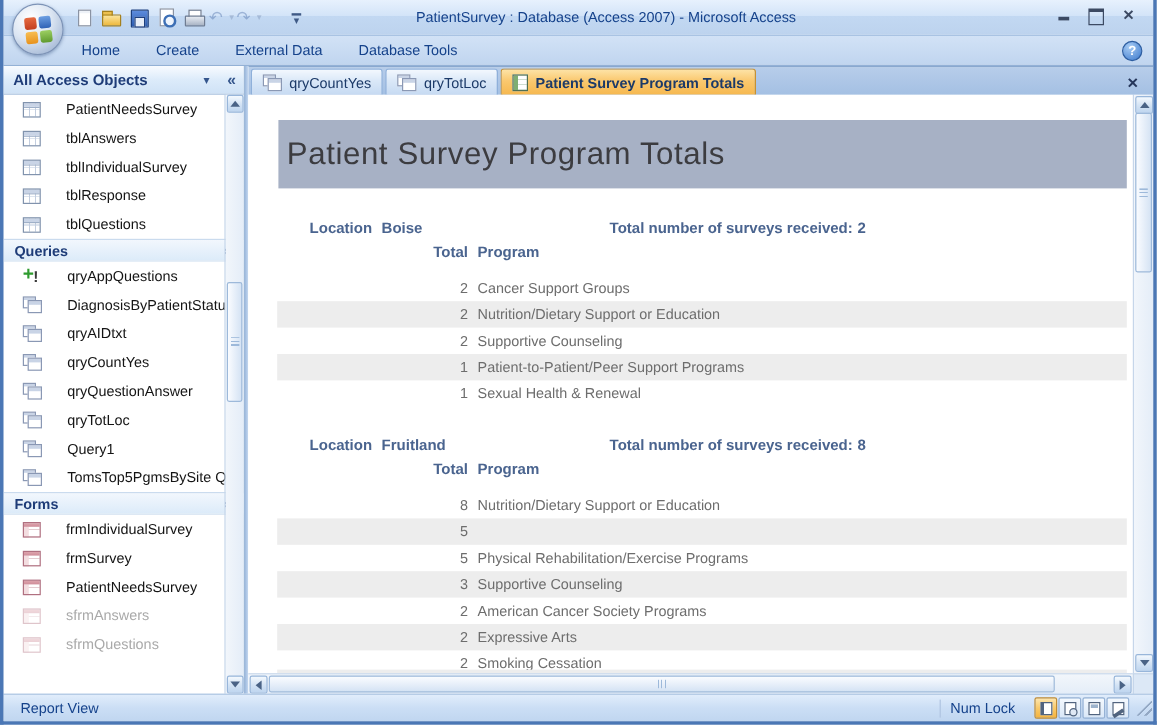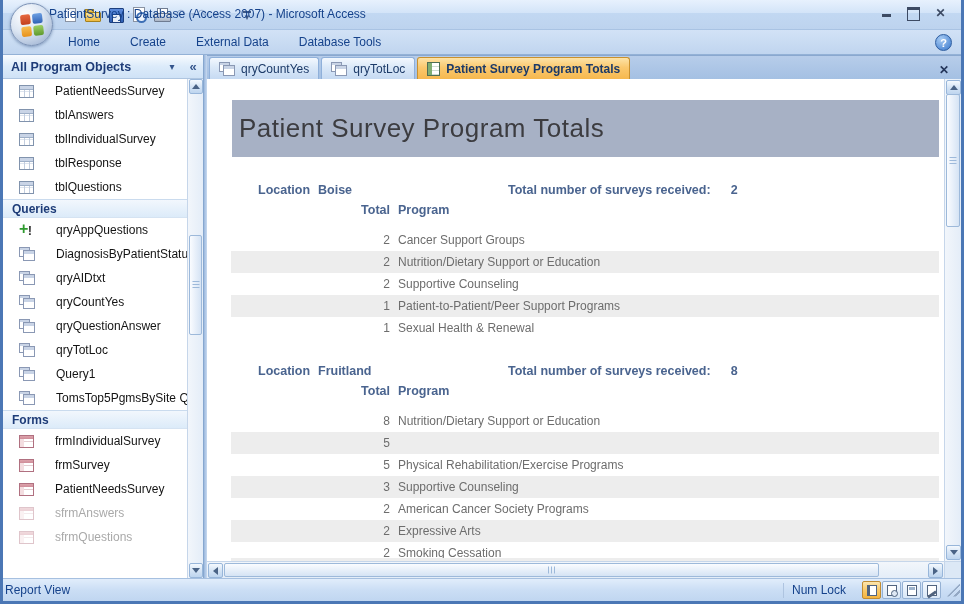--- a/index.html
+++ b/index.html
@@ -34,21 +34,21 @@
   .print-preview-icon::before{content:"";position:absolute;left:3px;top:1px;width:10px;height:13px;background:#fff;border:1px solid #8a93a3;}
   .print-preview-icon::after{content:"";position:absolute;left:6px;top:6px;width:7px;height:7px;border:2px solid #3d6fb5;border-radius:50%;background:rgba(235,243,252,.8);}
   .print-icon::before{content:"";position:absolute;left:4px;top:2px;width:9px;height:6px;background:#fff;border:1px solid #6f7c92;}
   .print-icon::after{content:"";position:absolute;left:1px;top:7px;width:15px;height:7px;background:linear-gradient(#e6ebf2,#a9b4c5);border:1px solid #6f7c92;border-radius:1px;}
   .undo-icon::before,.redo-icon::before{position:absolute;left:1px;top:0;font-size:14px;color:#4d6fa8;line-height:17px;}
   .undo-icon::before{content:"↶";}
   .redo-icon::before{content:"↷";}
   .customize-qat-icon{width:14px;height:16px;margin-left:4px;cursor:pointer;display:inline-block;}
   .customize-qat-icon::before{content:"";display:block;width:8px;height:2px;background:#3f5a86;margin:4px auto 1px;}
   .customize-qat-icon::after{content:"▾";display:block;text-align:center;color:#3f5a86;font-size:9px;line-height:7px;}
-  .title-text{position:absolute;left:0;right:0;top:0;height:26px;line-height:28px;
+  .title-text{position:absolute;left:0;right:0;top:0;height:26px;line-height:28px;text-align:center;
     font-size:12px;color:#15428b;pointer-events:none;padding-left:46px;}
   .win-controls{position:absolute;right:10px;top:6px;display:flex;gap:6px;}
   .win-btn{width:21px;height:15px;display:inline-flex;align-items:flex-start;justify-content:center;cursor:pointer;}
   .minimize-icon::before{content:"";width:9px;height:3px;background:#3c4a63;margin-top:8px;}
   .maximize-icon::before{content:"";width:11px;height:10px;border:1px solid #3c4a63;border-top:3px solid #3c4a63;margin-top:1px;}
   .close-icon::before{content:"✕";color:#3c4a63;font-size:12px;font-weight:bold;line-height:14px;}
   
   .ribbon-row{position:relative;height:25px;background:linear-gradient(#d2e2f6,#c0d5ef);
     border-bottom:1px solid #93b1d6;display:flex;align-items:center;}
   .ribbon-tabs{display:flex;margin-left:50px;height:100%;align-items:center;}
@@ -135,21 +135,21 @@
   
   .report-band{position:absolute;left:25px;top:21px;width:707px;height:57px;background:var(--report-band,#a7b1c5);}
   .report-title{padding-left:7px;line-height:56px;font-size:26px;letter-spacing:.5px;color:#3c3c40;white-space:nowrap;}
   .groups{position:absolute;left:24px;top:104px;width:708px;}
   .report-group{position:relative;margin-bottom:25px;}
   .grp-line1{position:relative;height:20px;}
   .grp-line2{position:relative;height:23px;}
   .lbl{font-size:12.5px;font-weight:bold;color:var(--label-blue,#4a648f);white-space:nowrap;}
   .loc-label{position:absolute;left:27px;top:0;}
   .loc-value{position:absolute;left:87px;top:0;}
-  .surveys{position:absolute;left:277px;top:0;display:flex;gap:20px;}
+  .surveys{position:absolute;left:277px;top:0;display:flex;gap:4px;}
   .col-total{position:absolute;left:100px;top:0;width:59px;text-align:right;}
   .col-program{position:absolute;left:167px;top:0;}
   .rows{position:relative;margin-top:3px;}
   .report-row{position:relative;height:22px;line-height:22px;font-size:12px;color:var(--row-text,#6d6d6d);}
   .report-row.striped{background:var(--stripe,#ededed);}
   .row-total{position:absolute;left:100px;width:59px;text-align:right;}
   .row-program{position:absolute;left:167px;white-space:nowrap;}
   .partial-stripe{position:absolute;left:24px;top:479px;width:708px;height:3px;background:var(--stripe,#ededed);}
   
   .v-scrollbar{position:absolute;right:0;top:24px;width:17px;height:482px;}
@@ -160,21 +160,21 @@
   .h-scrollbar{position:absolute;left:0;bottom:0;width:737px;height:17px;}
   .h-scrollbar .sb-btn{top:1px;width:15px;height:15px;}
   .h-scrollbar .sb-left{left:1px;}
   .h-scrollbar .sb-right{right:1px;}
   .h-scrollbar .sb-thumb{top:1px;left:17px;width:655px;height:14px;}
   .sb-corner{position:absolute;right:0;bottom:0;width:17px;height:17px;background:#dce8f6;border-top:1px solid #c6d6ea;border-left:1px solid #c6d6ea;}
   
   .statusbar{height:23px;display:flex;align-items:center;
     background:linear-gradient(#e1edfb,#cbdef5 50%,#c0d6f0);border-top:1px solid #a6c0e0;
     font-size:12px;color:#15428b;position:relative;}
-  .status-left{margin-left:2px;flex:1;}
+  .status-left{margin-left:14px;flex:1;}
   .status-sep{width:1px;height:15px;background:#aec4e0;margin:0 8px;}
   .status-numlock{margin-right:16px;}
   .view-buttons{display:flex;gap:1px;margin-right:6px;}
   .view-btn{width:19px;height:18px;display:flex;align-items:center;justify-content:center;cursor:pointer;
     border:1px solid #95b1d4;background:linear-gradient(#f4f9fe,#d9e7f7);border-radius:2px;}
   .view-btn.active{background:linear-gradient(#fde6ae,#f9c96a 50%,#f5b43f);border-color:#c08c34;}
   .vb-glyph{width:10px;height:11px;background:#fff;border:1px solid #51647f;position:relative;}
   .report-view-icon .vb-glyph{border-left:3px solid #51647f;}
   .print-preview-view-icon .vb-glyph::after{content:"";position:absolute;right:-2px;bottom:-2px;width:5px;height:5px;border:1px solid #51647f;border-radius:50%;background:#dfe8f4;}
   .layout-view-icon .vb-glyph::after{content:"";position:absolute;left:1px;top:1px;right:1px;height:3px;background:#9db3cc;}
@@ -250,21 +250,21 @@
 
         <span class="ribbon-tab">Database Tools</span>
       </div>
     <span class="help-button"></span>
   </div>
 
   <div class="main">
 
     <div class="nav-pane">
       <div class="nav-header">
-        <span class="nav-header-label">All Program Objects</span>
+        <span class="nav-header-label">All Access Objects</span>
         <span class="nav-dd-btn"></span>
         <span class="nav-shutter"></span>
       </div>
       <div class="nav-list">
 
           <div class="nav-group headerless">
 
             <div class="nav-items">
 
                 <div class="nav-item">

